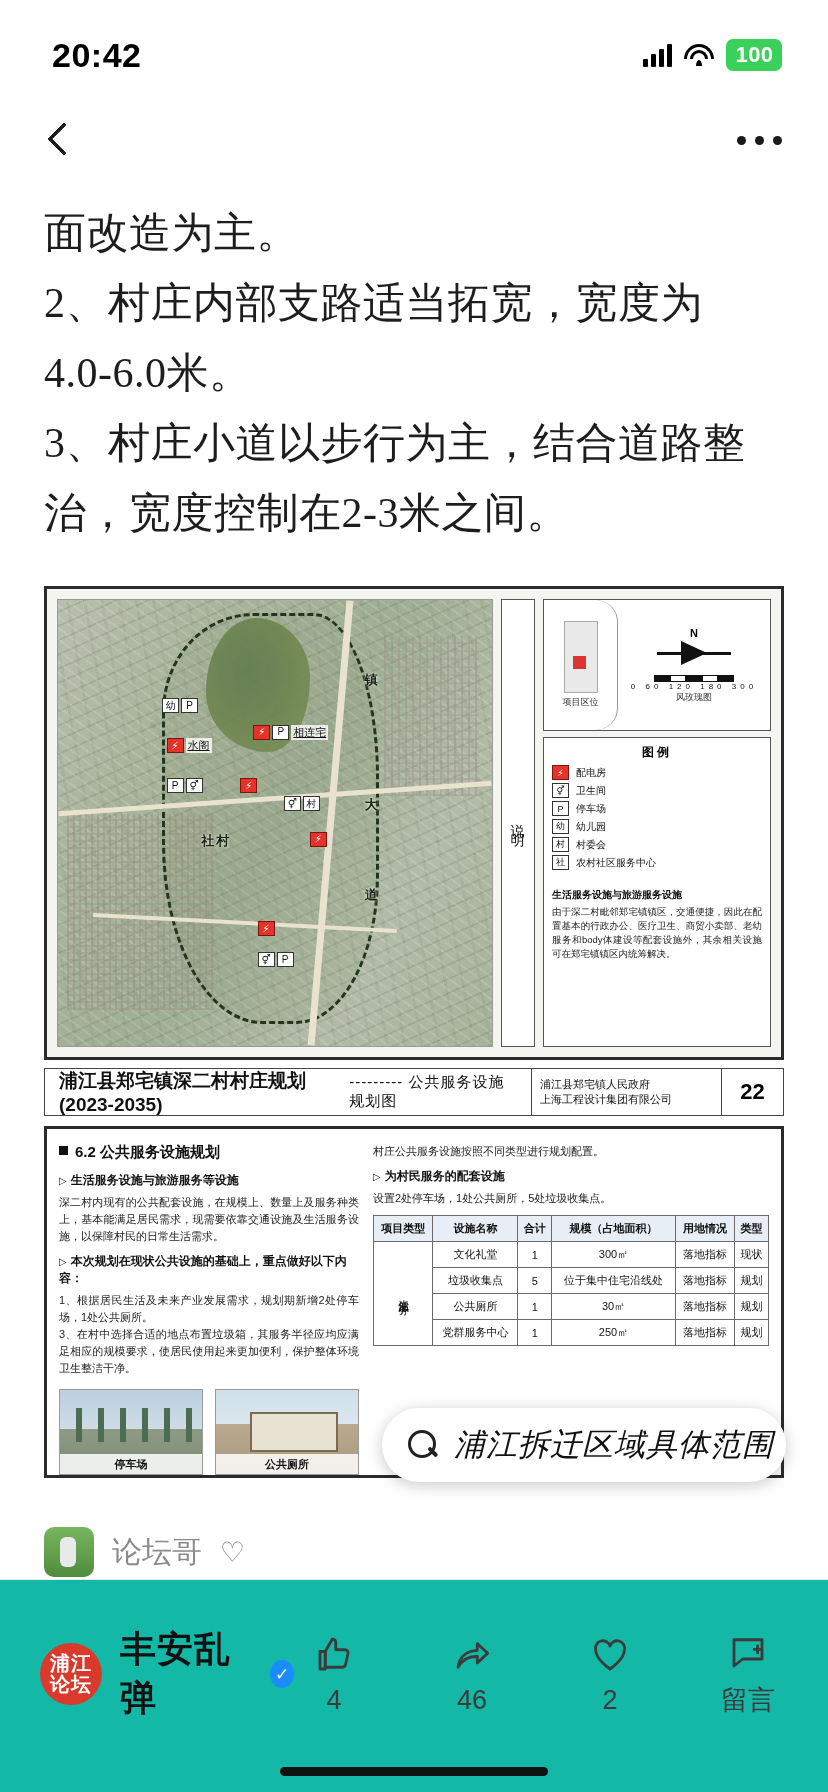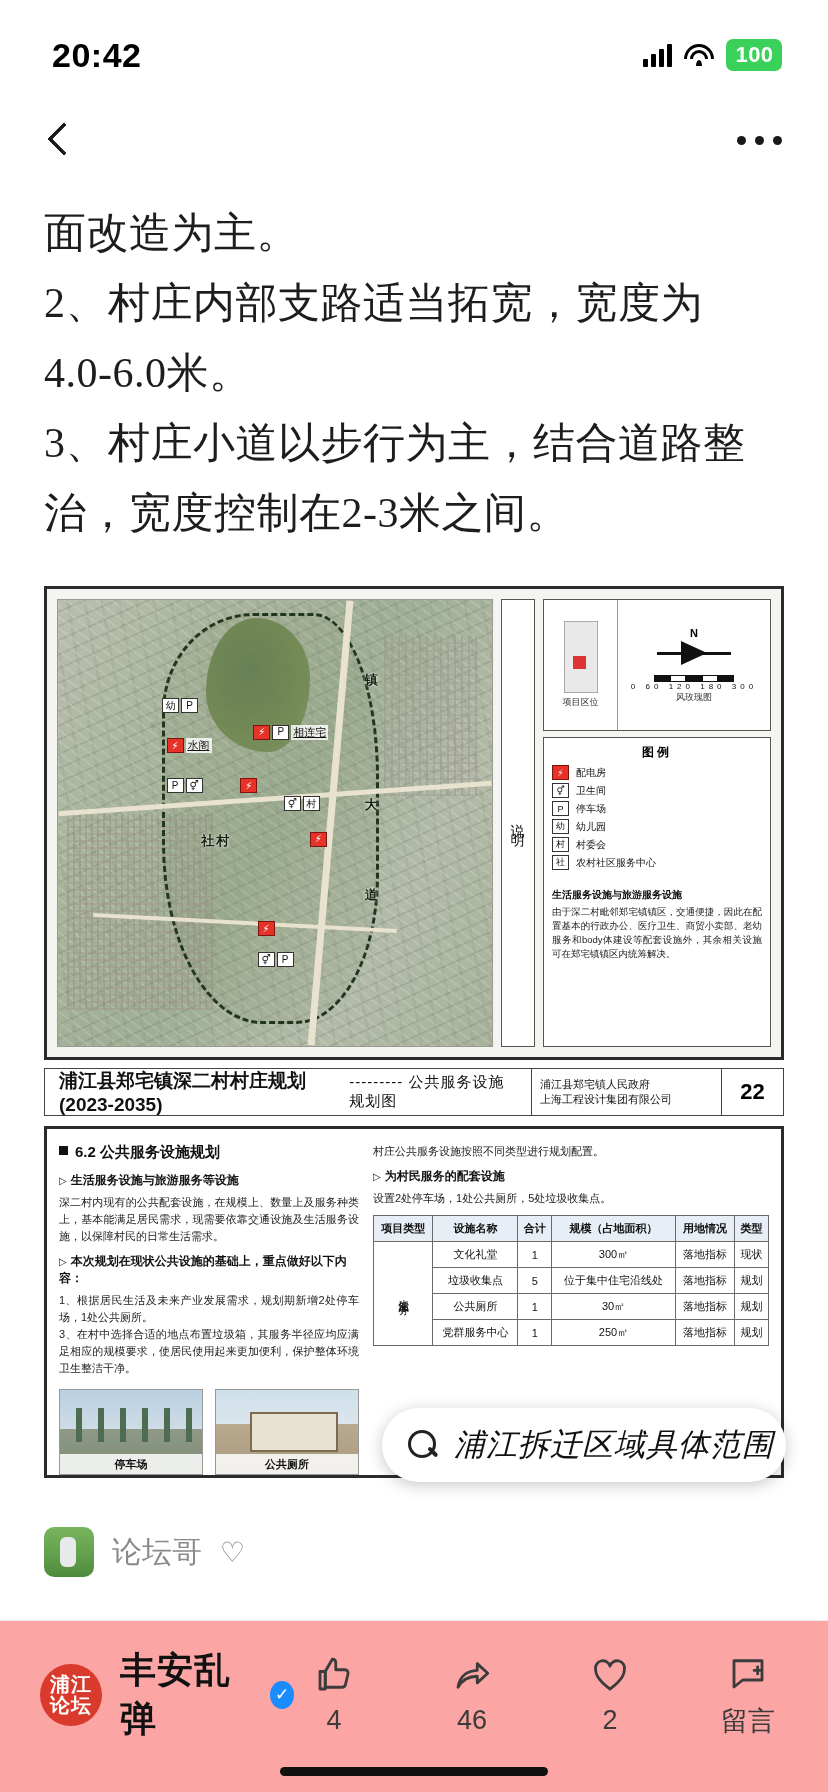--- a/index.html
+++ b/index.html
@@ -125,21 +125,21 @@
   }
   .poi .pic {
     width:17px; height:15px; background:#fff; border:1px solid #333; font-size:10px;
     display:flex; align-items:center; justify-content:center; color:#111; line-height:1;
   }
   .poi .pic.warn { background:#e6332a; color:#fff; border-color:#7d1410; font-weight:700; }
   .poi .ptxt { font-size:11px; color:#111; background:rgba(255,255,255,.8); padding:0 2px;text-decoration:underline; }
 
   .plan-right { width: 228px; display:flex; flex-direction:column; gap:6px; }
   .compass-box { height: 132px; border:1px solid #555; background:#fff; display:flex; }
-  .compass-left { width:74px; border-right:1px solid #999; display:flex; flex-direction:column; align-items:center; justify-content:center; gap:3px; }
+  .compass-left { width:74px; border-right:1px solid #999; display:flex; flex-direction:column; align-items:center; justify-content:center; gap:3px;border-radius:22px; }
   .mini-prov { width:34px; height:72px; background:#e9e9e9; border:1px solid #aaa; position:relative; }
   .mini-prov:after { content:""; position:absolute; left:8px; top:34px; width:13px; height:13px; background:#d33; }
   .mini-cap { font-size:9px; color:#333; }
   .compass-right { flex:1; position:relative; display:flex; flex-direction:column; align-items:center; justify-content:center; }
   .n-letter { font-size:11px; font-weight:700; }
   .compass-rose { width:74px; height:30px; position:relative; }
   .compass-rose:before {
     content:""; position:absolute; left:0; top:13px; width:74px; height:3px; background:#111;
   }
   .compass-rose:after {
@@ -232,22 +232,22 @@
     width:50px; height:50px; border-radius:10px; flex:none; overflow:hidden;
     background: linear-gradient(180deg,#79b45e 0%, #63a04d 55%, #4d8c3c 100%);
     position:relative;
   }
   .c-avatar:after{ content:""; position:absolute; left:16px; top:10px; width:16px; height:30px; background:#e8e9ea; border-radius:6px;}
   .c-name { font-size:30px; color:#8a8a8a; }
   .c-heart { font-size:28px; color:#8a8a8a; }
 
   
   .bottombar {
-    position:absolute; left:0; bottom:0; width:100%; height:172px;
-    background:#fca5a5; border-top:1px solid #ececec;
+    position:absolute; left:0; bottom:0; width:100%; height:213px;
+    background:#14b8a6; border-top:1px solid #ececec;
     display:flex; align-items:center; padding: 0 40px 24px 40px;
   }
   .author { display:flex; align-items:center; gap:18px; }
   .author-logo {
     width:62px; height:62px; border-radius:50%; background:#d93a2b; color:#fff;
     display:flex; align-items:center; justify-content:center; flex-direction:column;
     font-size:20px; line-height:21px; font-weight:700; letter-spacing:1px; flex:none;
   }
   .author-name { font-size:36px; color:#111; font-weight:700; letter-spacing:1px;}
   .verified {

